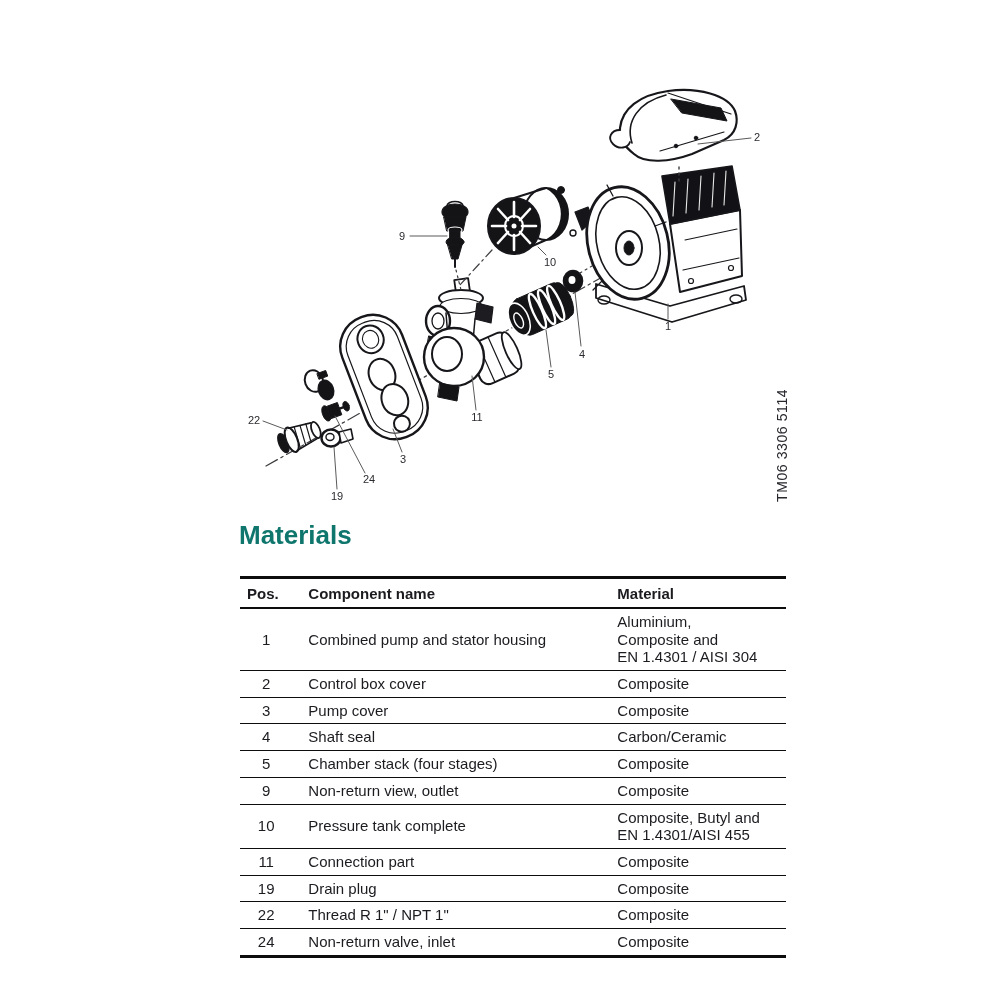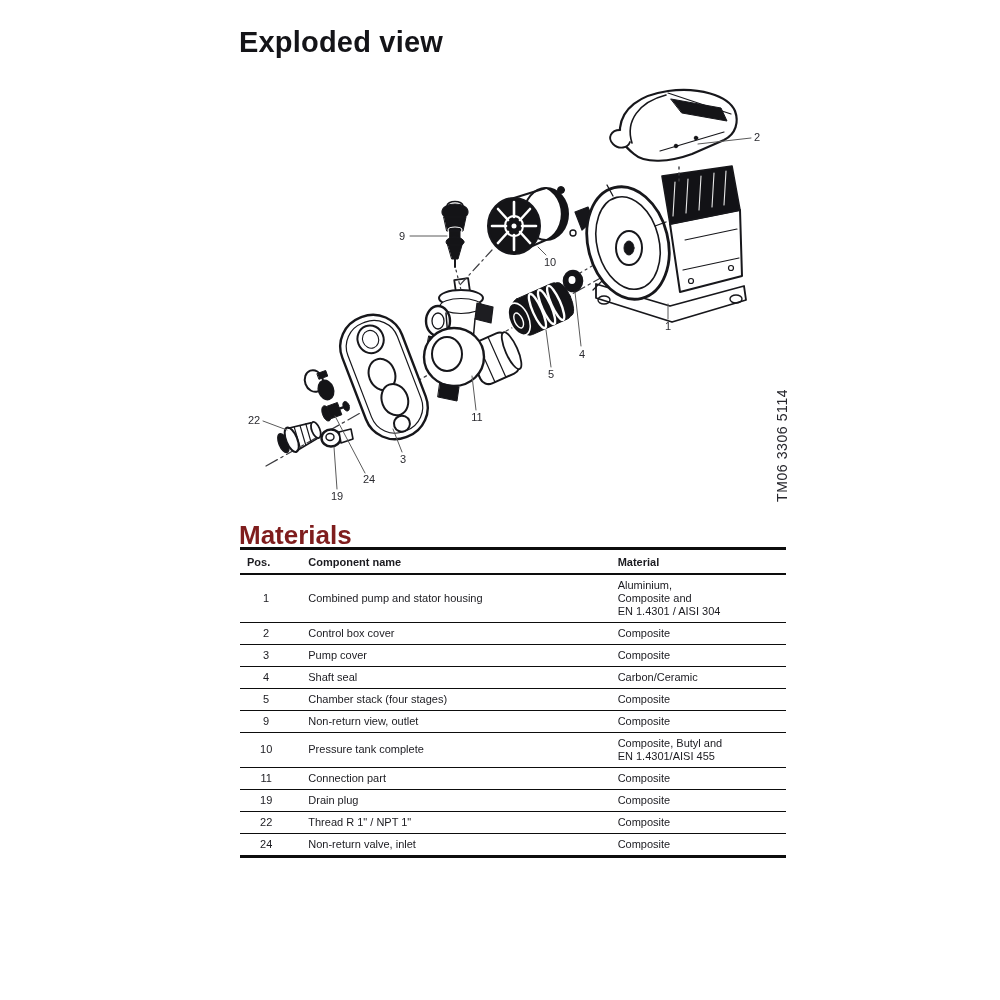--- a/index.html
+++ b/index.html
@@ -1,44 +1,43 @@
 <!DOCTYPE html>
 <html><head>
 <meta charset="utf-8">
 <style>
   html,body{margin:0;padding:0;background:#ffffff;}
   body{width:1000px;height:1000px;font-family:"Liberation Sans",sans-serif;color:#1b1b20;}
   .page{position:relative;width:1000px;height:1000px;background:#fff;overflow:hidden;}
   .title{position:absolute;left:239px;top:26px;font-size:29px;font-weight:700;letter-spacing:.2px;color:#141418;}
-  .materials-title{position:absolute;left:239px;top:520px;font-size:26px;font-weight:700;color:#7f1d1d;}
+  .materials-title{position:absolute;left:239px;top:520px;font-size:26px;font-weight:700;color:#0f766e;}
   .diagram{position:absolute;left:230px;top:80px;width:570px;height:445px;}
   svg{font-family:inherit;}
   svg *{vector-effect:non-scaling-stroke;}
   .plabel{font-size:11px;fill:#2b2b30;}
   .figcode{font-size:14px;fill:#27272d;letter-spacing:.6px;}
   .leader{stroke:#5a5a5a;stroke-width:1;}
-  .mat-table{position:absolute;left:240px;top:547px;width:546px;border-collapse:collapse;font-size:11px;color:#1b1b20;
+  .mat-table{position:absolute;left:240px;top:576px;width:546px;border-collapse:collapse;font-size:15px;color:#1b1b20;
              border-top:3px solid #0d0d0d;border-bottom:3px solid #0d0d0d;}
   .mat-table thead tr{border-bottom:2.5px solid #0d0d0d;}
   .mat-table tbody tr{border-bottom:1.6px solid #0d0d0d;}
   .mat-table tbody tr:last-child{border-bottom:none;}
   .mat-table th{font-weight:700;text-align:left;padding:6px 0 5px 0;}
   .mat-table th.c-pos{width:62px;padding-left:7px;}
   .mat-table th.c-name{width:314px;}
   .mat-table th.c-mat{width:170px;margin-top:33px;}
   .mat-table td{padding:4px 0;vertical-align:middle;line-height:1.18;}
   .mat-table td.c-pos{text-align:center;padding-right:16px;}
   .mat-table td.c-mat{white-space:pre-line;}
 </style>
 </head>
 <body>
 
 <div class="page">
 
-  <div class="title">Exploded view</div>
 
   <svg class="diagram" viewBox="0 0 570 445" width="570" height="445" fill="none" stroke-linecap="round" stroke-linejoin="round">
 
     <line x1="36" y1="386" x2="392" y2="186" stroke="#3c3c40" stroke-width="1.2" stroke-dasharray="13 4 2.5 4"></line>
 
     <g transform="translate(154,297) rotate(-21)" stroke="#17171b">
       <rect x="-32" y="-64" width="64" height="128" rx="31" fill="#fff" stroke-width="2.4"></rect>
       <rect x="-26" y="-58" width="53" height="116" rx="25" stroke-width="1.2"></rect>
       <ellipse cx="1" cy="-40" rx="13" ry="14" fill="#fff" stroke-width="2"></ellipse>
       <ellipse cx="1" cy="-40" rx="8" ry="9" stroke-width="1.1"></ellipse>

